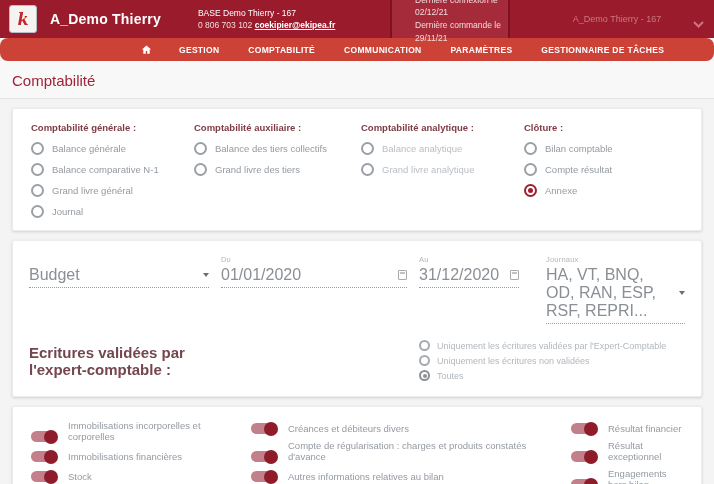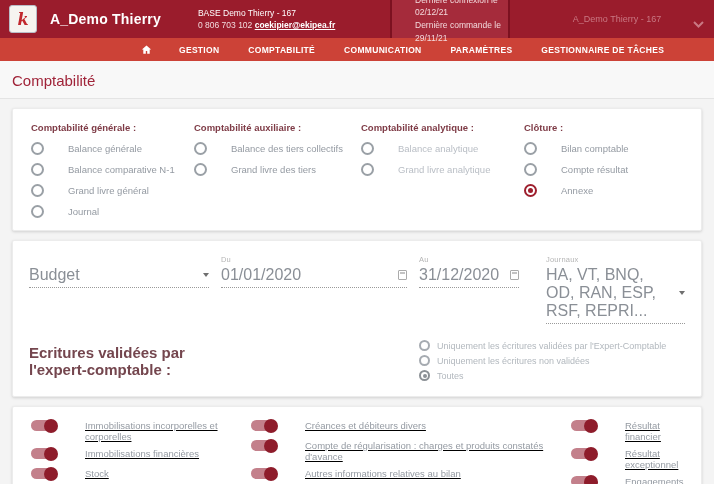--- a/index.html
+++ b/index.html
@@ -13,32 +13,32 @@
   .app-title { font-size:14px; font-weight:bold; margin-left:13px; letter-spacing:.2px; }
   .base-block { margin-left:37px; font-size:8.5px; line-height:1.45; }
   .base-line1 { font-weight:normal; }
   .phone { font-weight:normal; color:#f2dadd; }
   .email { font-weight:bold; text-decoration:underline; color:#fff; cursor:pointer; }
   .header-mid { position:absolute; left:390px; top:0; bottom:0; width:120px; background:#a52b3b; border-left:2px solid #7c1120; border-right:2px solid #7c1120; display:flex; flex-direction:column; justify-content:center; padding-left:23px; font-size:8.5px; color:#f3d9dc; line-height:1.5; }
   .account { position:absolute; left:552px; top:0; bottom:0; width:130px; display:flex; align-items:center; justify-content:center; font-size:9px; color:#c97883; }
   .hdr-chevron { position:absolute; right:10px; top:14px; }
 
   
-  .nav { height:23px; background:#cc4237; display:flex; align-items:center; padding-left:141px; }
+  .nav { height:23px; background:#cc4237; display:flex; align-items:center; padding-left:141px;border-radius:8px; }
   .nav-home { margin-right:27px; display:flex; align-items:center; cursor:pointer; }
   .nav-item { color:#ffffff; font-size:8.5px; font-weight:bold; letter-spacing:.3px; margin-right:29px; cursor:pointer; white-space:nowrap; }
 
   
   .page-title { font-size:15px; color:#a02439; padding:11px 12px 9px 12px; border-bottom:1px solid #e4e4e4; background:#f8f8f8; }
   .panel { margin:9px 12px 0 12px; background:#fff; border:1px solid #ececec; border-radius:2px; box-shadow:0 1px 3px rgba(0,0,0,.15); }
 
   
   .panel-reports { padding:13px 0 4px 18px; display:grid; grid-template-columns:163px 167px 163px auto; }
   .rg-label { font-size:9.5px; font-weight:bold; color:#7e3b46; margin-bottom:9px; }
-  .opt { display:flex; align-items:center; gap:24px; margin-bottom:8px; cursor:pointer; }
+  .opt { display:flex; align-items:center; gap:8px; margin-bottom:8px; cursor:pointer; }
   .opt-label { font-size:9.5px; color:#949aa2; }
   .muted .opt-label { color:#b9bec5; }
   .radio { width:13px; height:13px; border:2px solid #9aa0a6; border-radius:50%; position:relative; flex:0 0 auto; background:#fff; }
   .radio.checked { border-color:#9e1f2e; }
   .radio.checked::after { content:''; position:absolute; left:2px; top:2px; width:5px; height:5px; border-radius:50%; background:#9e1f2e; }
 
   
   .panel-filters { padding:14px 16px 14px 16px; display:grid; grid-template-columns:180px 186px 115px 1fr; column-gap:12px; row-gap:16px; align-items:start; }
   .field-label { font-size:7.5px; color:#b5b5b5; margin-bottom:2px; letter-spacing:.2px; }
   .field-value { display:flex; align-items:center; justify-content:space-between; font-size:16px; color:#8a8f96; padding-bottom:3px; border-bottom:1px dotted #9a9a9a; cursor:pointer; }
@@ -52,21 +52,21 @@
   .validation-group .opt { margin-bottom:1px; gap:7px; }
   .validation-group .opt-label { font-size:9px; color:#b2b8be; }
   .validation-group .radio { width:11px; height:11px; border-width:2px; border-color:#a6abb1; }
   .validation-group .radio.checked { border-color:#8c9196; }
   .validation-group .radio.checked::after { left:1.5px; top:1.5px; width:4px; height:4px; background:#8c9196; }
 
   
   .panel-annexe { padding:13px 16px 6px 18px; }
   .annexe-heading { font-size:9.5px; font-weight:bold; color:#7e3b46; margin-bottom:10px; }
   .annexe-grid { display:grid; grid-template-columns:212px 312px 1fr; column-gap:8px; }
-  .toggle-row { display:flex; align-items:flex-start; gap:29px; margin-bottom:6px; cursor:pointer; min-height:14px;text-decoration:underline; }
+  .toggle-row { display:flex; align-items:flex-end; gap:12px; margin-bottom:6px; cursor:pointer; min-height:14px; }
   .toggle-label { font-size:9.5px; color:#949aa2; }
   .toggle { width:25px; height:11px; background:#c3808b; border-radius:6px; position:relative; flex:0 0 auto; }
   .toggle.on::after { content:''; position:absolute; right:-2px; top:-1.5px; width:14px; height:14px; border-radius:50%; background:#8e1c2b; }
 </style>
 </head>
 <body>
 
 <div class="header">
   <div class="logo-box">
     <span class="logo-glyph">k</span>

